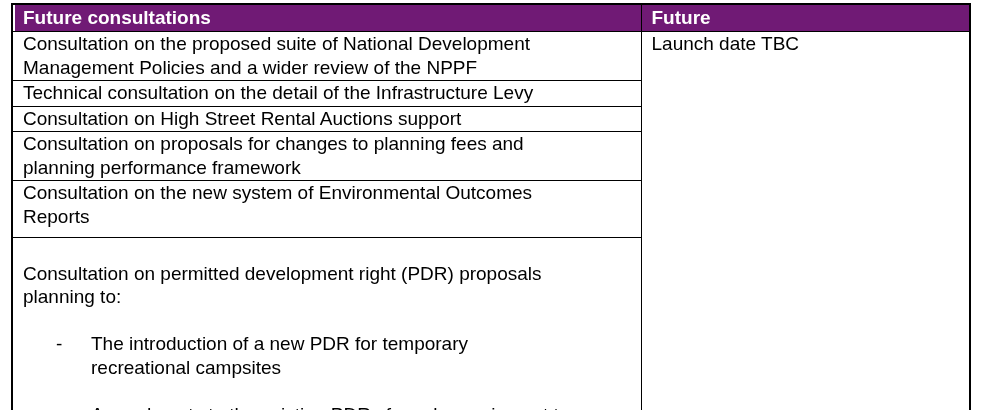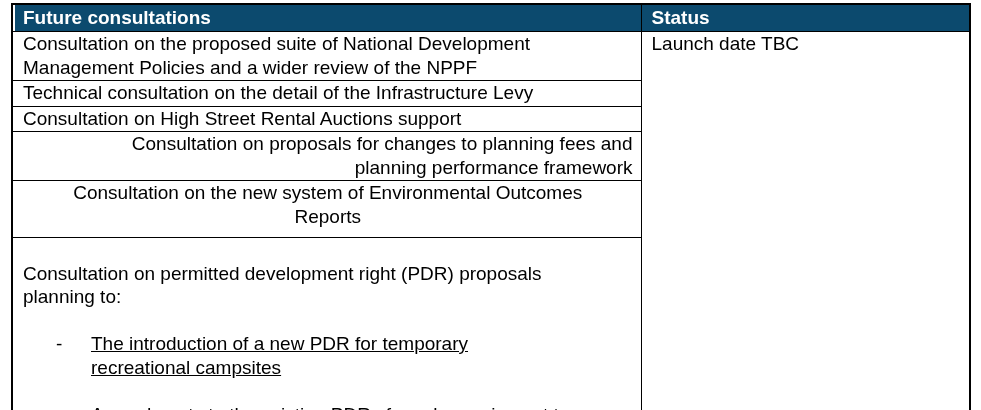--- a/index.html
+++ b/index.html
@@ -30,64 +30,63 @@
     border: 1.5px solid #000000;
     vertical-align: top;
     text-align: left;
     padding: 0px 8px 1px 10px;
     font-size: 19px;
     line-height: 23.5px;
     white-space: pre-line;
     overflow: hidden;
   }
   thead th {
-    background: #0c4a6e;
+    background: #701a75;
     color: #ffffff;
     font-weight: bold;
     height: 24px;
     line-height: 24px;
     padding-top: 1px;
     padding-bottom: 1px;
   }
   thead th.first {
     
     box-shadow: inset 2px 0 0 #ffffff;
   }
   td.r1 { height: 44px; margin-left: 22px; }
   td.r2 { height: 22px; }
   td.r3 { height: 22px; }
-  td.r4 { height: 46px; text-align: right; }
-  td.r5 { height: 55px; text-align: center; }
+  td.r4 { height: 46px; }
+  td.r5 { height: 55px; }
   td.r6 { height: 165px; }
   td.status-cell { height: auto; }
   .bullet {
     display: flex;
     padding-left: 33px;
   }
   .bullet .dash {
     flex: 0 0 35px;
   }
   .bullet .btxt {
     flex: 1 1 auto;
     white-space: pre-line;
-    text-decoration: underline;
   }
 </style>
 </head>
 <body>
 
 <table class="consultations">
   <colgroup>
     <col class="c1">
     <col class="c2">
   </colgroup>
   <thead>
     <tr>
       <th class="first">Future consultations</th>
-      <th>Status</th>
+      <th>Future</th>
     </tr>
   </thead>
   <tbody>
     <tr>
       <td class="r1">Consultation on the proposed suite of National Development
 Management Policies and a wider review of the NPPF</td>
       <td class="status-cell" rowspan="6">Launch date TBC</td>
     </tr>
     <tr>
       <td class="r2">Technical consultation on the detail of the Infrastructure Levy</td>

